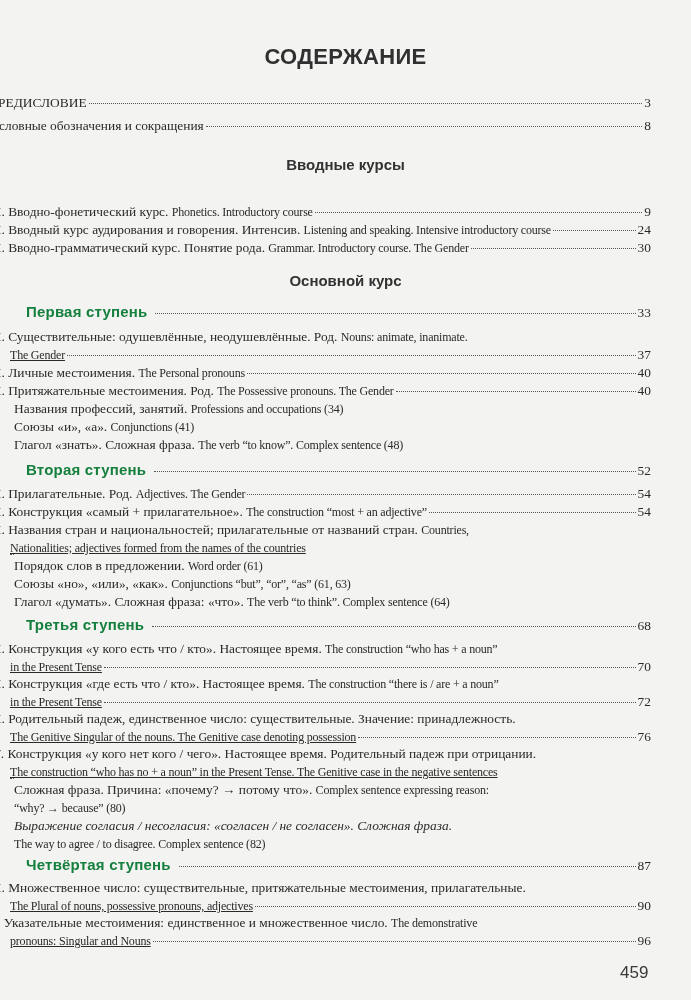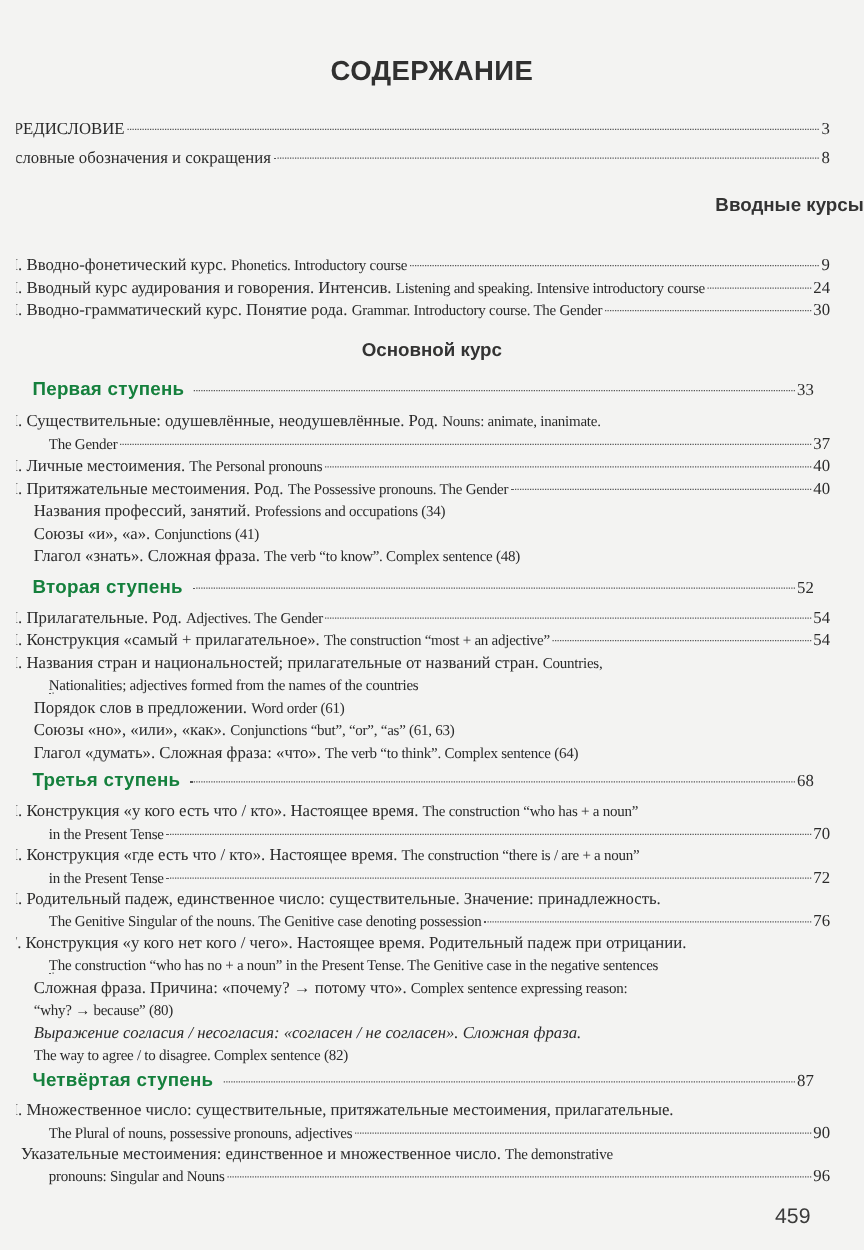--- a/index.html
+++ b/index.html
@@ -13,34 +13,34 @@
   .title {
     position: absolute; left: 0; width: 691px; top: 44px; text-align: center;
     font-family: "Liberation Sans", sans-serif; font-weight: bold; font-size: 22px;
     color: #303030; letter-spacing: 0.3px;
   }
   .section-title {
     position: absolute; left: 0; width: 691px; text-align: center;
     font-family: "Liberation Sans", sans-serif; font-weight: bold; font-size: 15px; color: #333;
   }
   .line {
-    position: absolute; left: 13px; width: 651px; height: 18px;
+    position: absolute; left: 0; width: 651px; height: 18px;
     display: flex; align-items: baseline; font-size: 13.4px; line-height: 18px;
     white-space: nowrap; overflow: hidden;
   }
   .line .num { flex: 0 0 auto; margin-left: -3px; }
   .line .txt { flex: 0 0 auto; }
   .line .en { font-size: 12px; letter-spacing: -0.2px; }
   .line .lead {
     flex: 1 1 auto; overflow: hidden; margin: 0 2px;
     border-bottom: 1.6px dotted #555; height: 0; position: relative; top: -3px; min-width: 4px;
   }
   .line .page-num { flex: 0 0 auto; text-align: right; }
   .line.indent .txt { margin-left: 14px; }
-  .line.cont .txt { margin-left: 26px; }
+  .line.cont .txt { margin-left: 10px; text-decoration: underline; }
   .stage {
     position: absolute; left: 0; width: 651px; height: 20px;
     display: flex; align-items: baseline; white-space: nowrap;
   }
   .stage .stage-label {
     font-family: "Liberation Sans", sans-serif; font-weight: bold; font-size: 15px;
     margin-left: 26px; color: #15803d; letter-spacing: 0.2px;
   }
   .stage .lead {
     flex: 1 1 auto; margin: 0 2px 0 8px; border-bottom: 1.6px dotted #555;
@@ -62,21 +62,21 @@
     <span class="txt" style="margin-left:-2px;">РЕДИСЛОВИЕ</span>
     <span class="lead"></span>
     <span class="page-num">3</span>
   </div>
   <div class="line" style="top:117px;">
     <span class="txt" style="margin-left:-1px;">словные обозначения и сокращения</span>
     <span class="lead"></span>
     <span class="page-num">8</span>
   </div>
 
-  <div class="section-title" style="top:156px;text-align:right;">Вводные курсы</div>
+  <div class="section-title" style="top:156px;">Вводные курсы</div>
 
   <div id="intro-lines">
       <div class="line" style="top: 203px;">
         <span class="num">I.</span>
         <span>&nbsp;</span>
         <span class="txt"><span>Вводно-фонетический курс. </span><span class="en">Phonetics. Introductory course</span></span>
         <span class="lead"></span>
         <span class="page-num">9</span>
       </div>
       <div class="line" style="top: 221px;">

